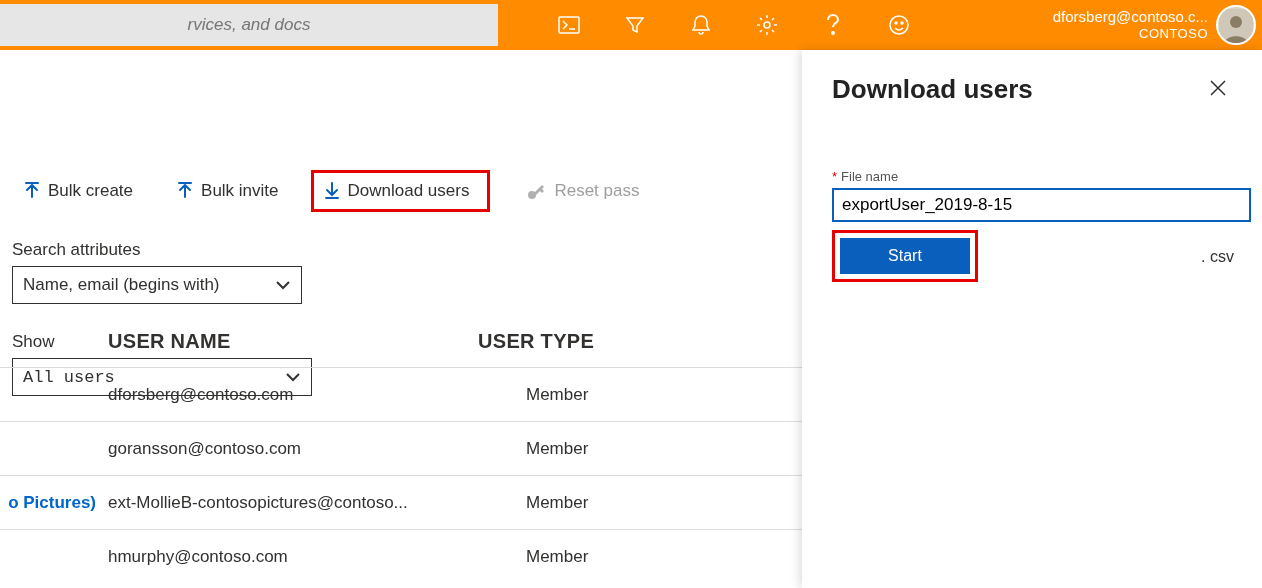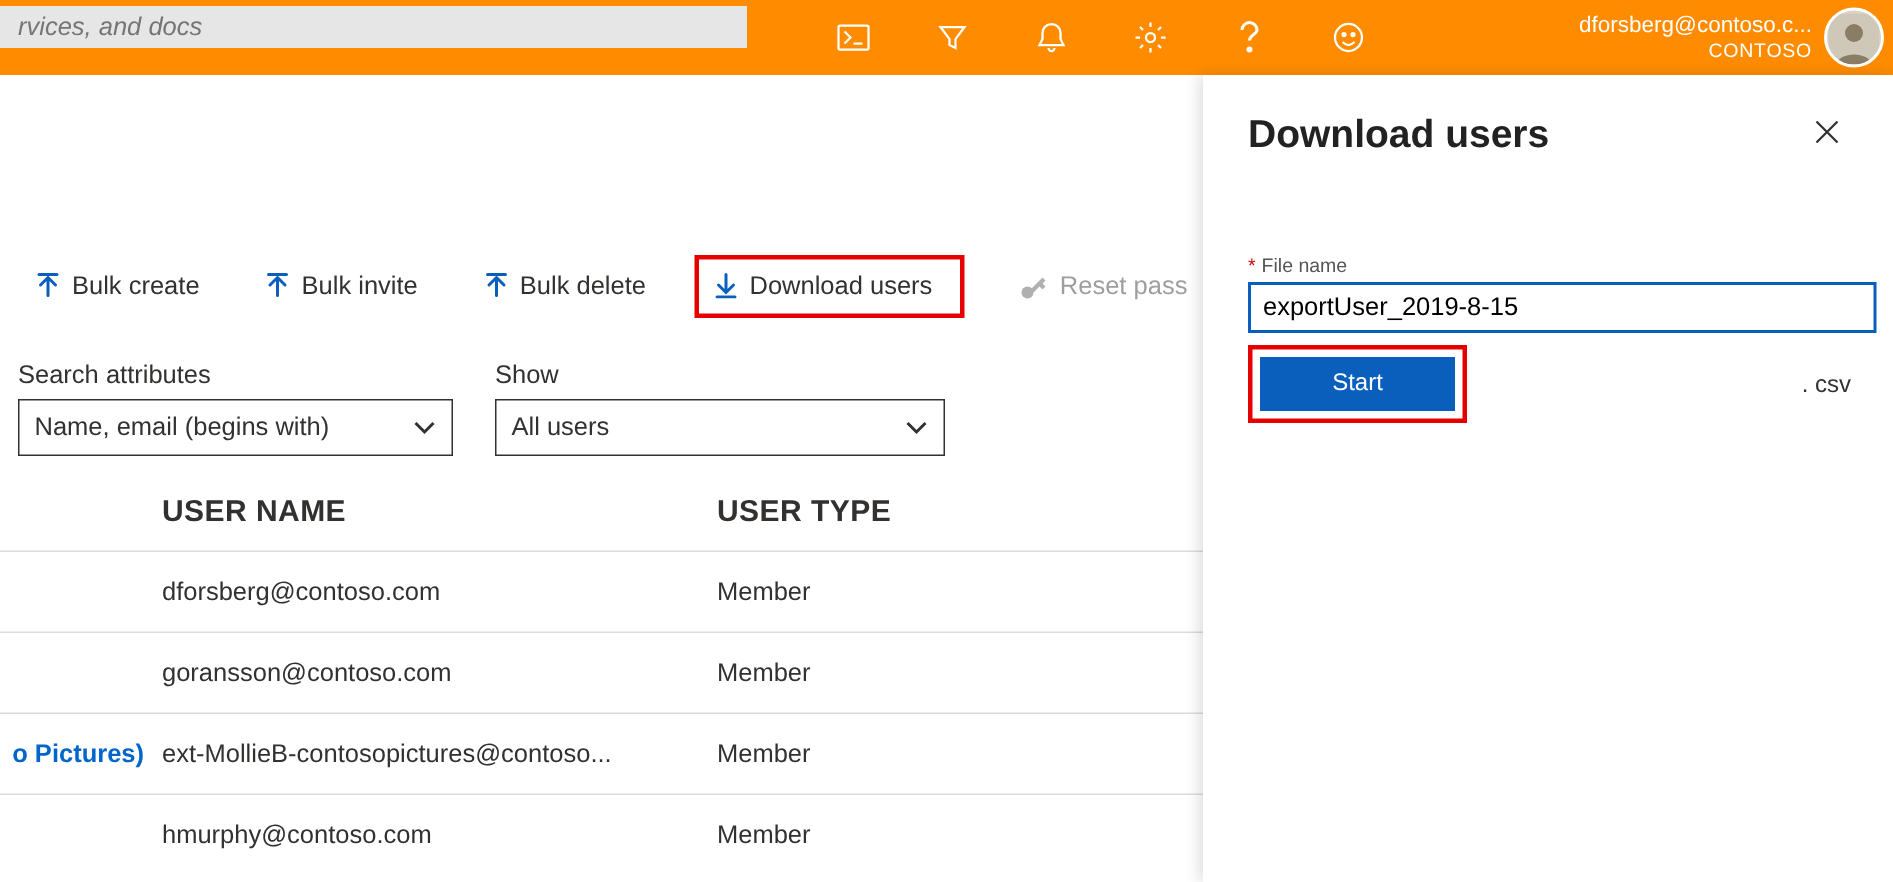--- a/index.html
+++ b/index.html
@@ -17,29 +17,30 @@
   
   .topbar {
     height: 50px;
     background: #ff8c00;
     display: flex;
     align-items: stretch;
     color: #fff;
   }
   .topbar .search {
     flex: 0 0 498px;
-    height: 28px;
+    height: 42px;
     margin: 4px 0 4px 0;
     background: #e6e6e6;
     border: none;
     padding: 0 12px;
     font-size: 17px;
     font-style: italic;
     color: #555;
     outline: none;
+    text-align: center;
   }
   .top-icons {
     display: flex;
     align-items: center;
     margin-left: 38px;
     gap: 0;
   }
   .top-icons .ti {
     width: 66px;
     height: 50px;
@@ -114,36 +115,37 @@
   .tb-btn.disabled { color: #9e9e9e; cursor: default; }
   .tb-btn.disabled .tb-icon { color: #b0b0b0; }
 
   
   .filters {
     position: absolute;
     top: 190px;
     left: 12px;
     display: flex;
     gap: 28px;
+    flex-direction: column;
   }
   .fgroup { display: flex; flex-direction: column; gap: 6px; }
   .fgroup .flabel { font-size: 17px; color: #323130; }
   .fselect {
     border: 1px solid #323130;
     height: 38px;
     display: flex;
     align-items: center;
     justify-content: space-between;
     padding: 16px 10px;
     font-size: 17px;
     cursor: pointer;
     background: #fff;
   }
   .fselect.attr { width: 290px; }
-  .fselect.show { width: 300px; }
+  .fselect.show { width: 300px; font-family: Liberation Mono, monospace; }
 
   
   .tbl {
     position: absolute;
     top: 280px;
     left: 0;
     right: 0;
   }
   .tbl-head {
     display: flex;
@@ -165,21 +167,21 @@
   .tbl-row .prefix {
     width: 108px;
     text-align: right;
     padding-right: 12px;
     color: #0066cc;
     font-weight: 600;
     overflow: hidden;
     white-space: nowrap;
   }
   .tbl-row .c-name { width: 370px; }
-  .tbl-row .c-type { width: 200px; }
+  .tbl-row .c-type { width: 200px; margin-left: 48px; }
 
   
   .panel {
     position: absolute;
     top: 50px;
     right: 0;
     width: 460px;
     bottom: 0;
     background: #fff;
     box-shadow: -2px 0 10px rgba(0,0,0,0.15);
@@ -302,28 +304,20 @@
       </span>
       <span>Bulk create</span>
     </div>
     <div class="tb-btn">
       <span class="tb-icon">
         <svg width="16" height="18" viewBox="0 0 16 18" fill="none" stroke="#0a5fbd" stroke-width="2">
           <path d="M8 16V4M3 9l5-5 5 5M2 2h12" stroke-linecap="round"></path>
         </svg>
       </span>
       <span>Bulk invite</span>
-    </div>
-    <div class="tb-btn">
-      <span class="tb-icon">
-        <svg width="16" height="18" viewBox="0 0 16 18" fill="none" stroke="#0a5fbd" stroke-width="2">
-          <path d="M8 16V4M3 9l5-5 5 5M2 2h12" stroke-linecap="round"></path>
-        </svg>
-      </span>
-      <span>Bulk delete</span>
     </div>
     <div class="tb-btn highlight">
       <span class="tb-icon">
         <svg width="16" height="18" viewBox="0 0 16 18" fill="none" stroke="#0a5fbd" stroke-width="2">
           <path d="M8 2v12M3 9l5 5 5-5M2 17h12" stroke-linecap="round"></path>
         </svg>
       </span>
       <span>Download users</span>
     </div>
     <div class="tb-btn disabled">

